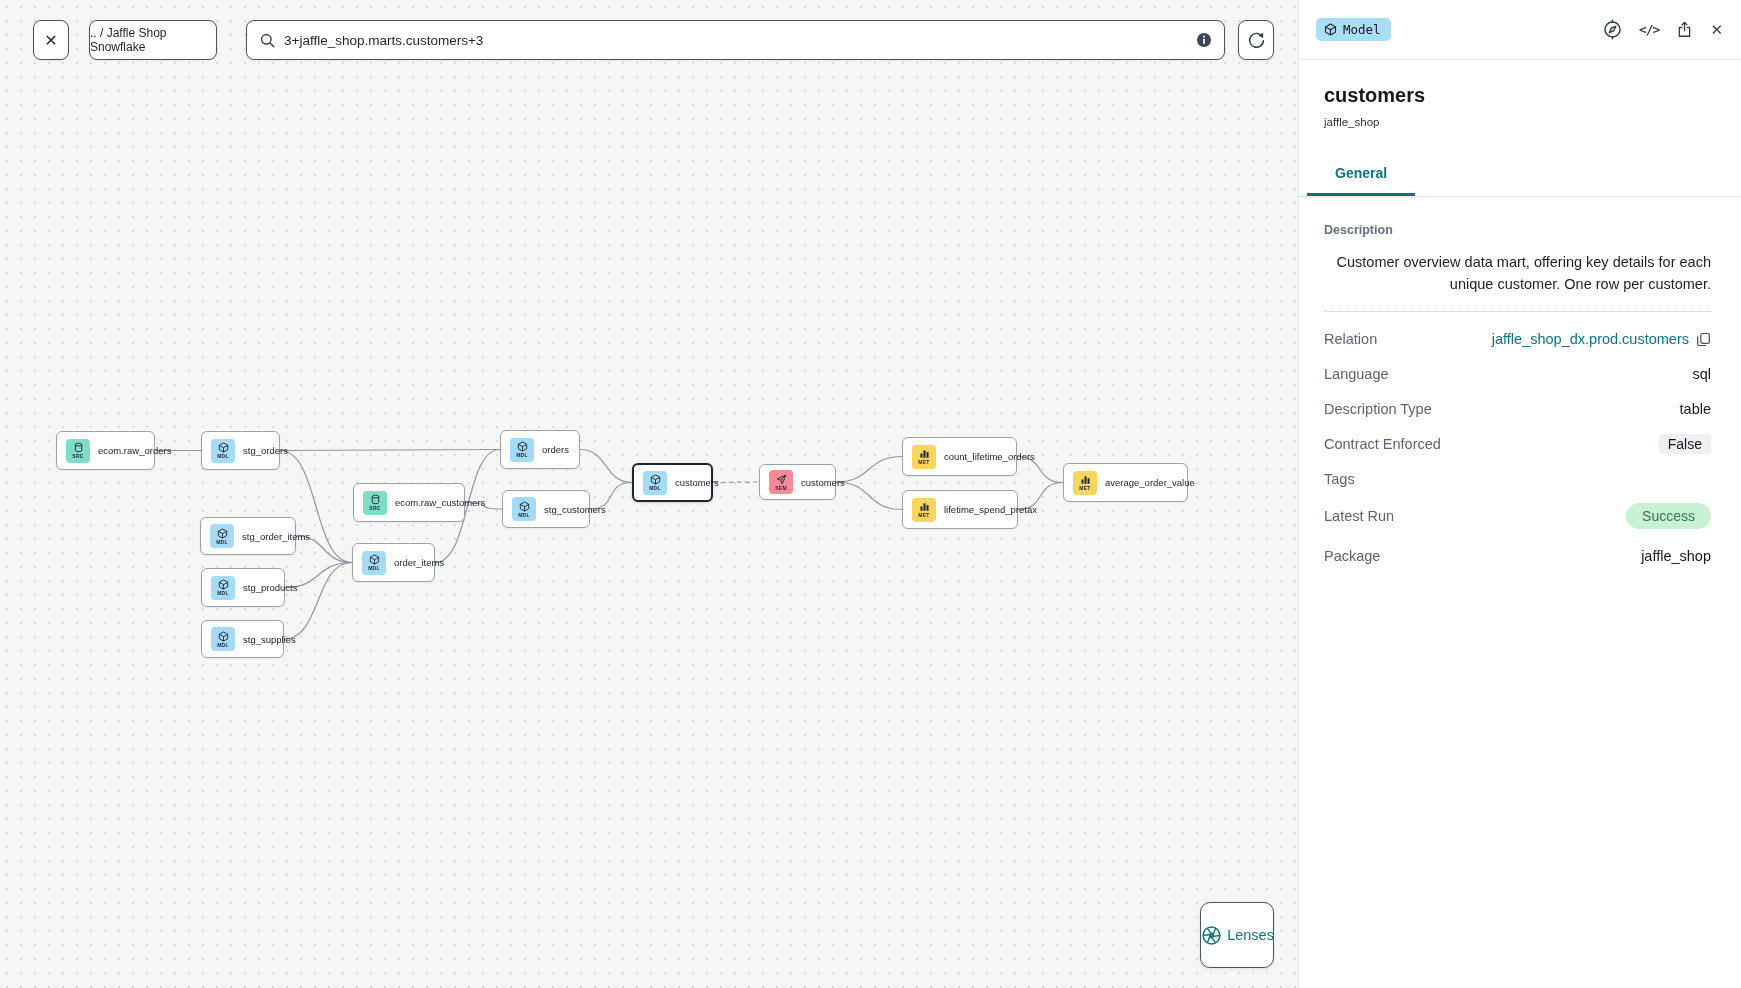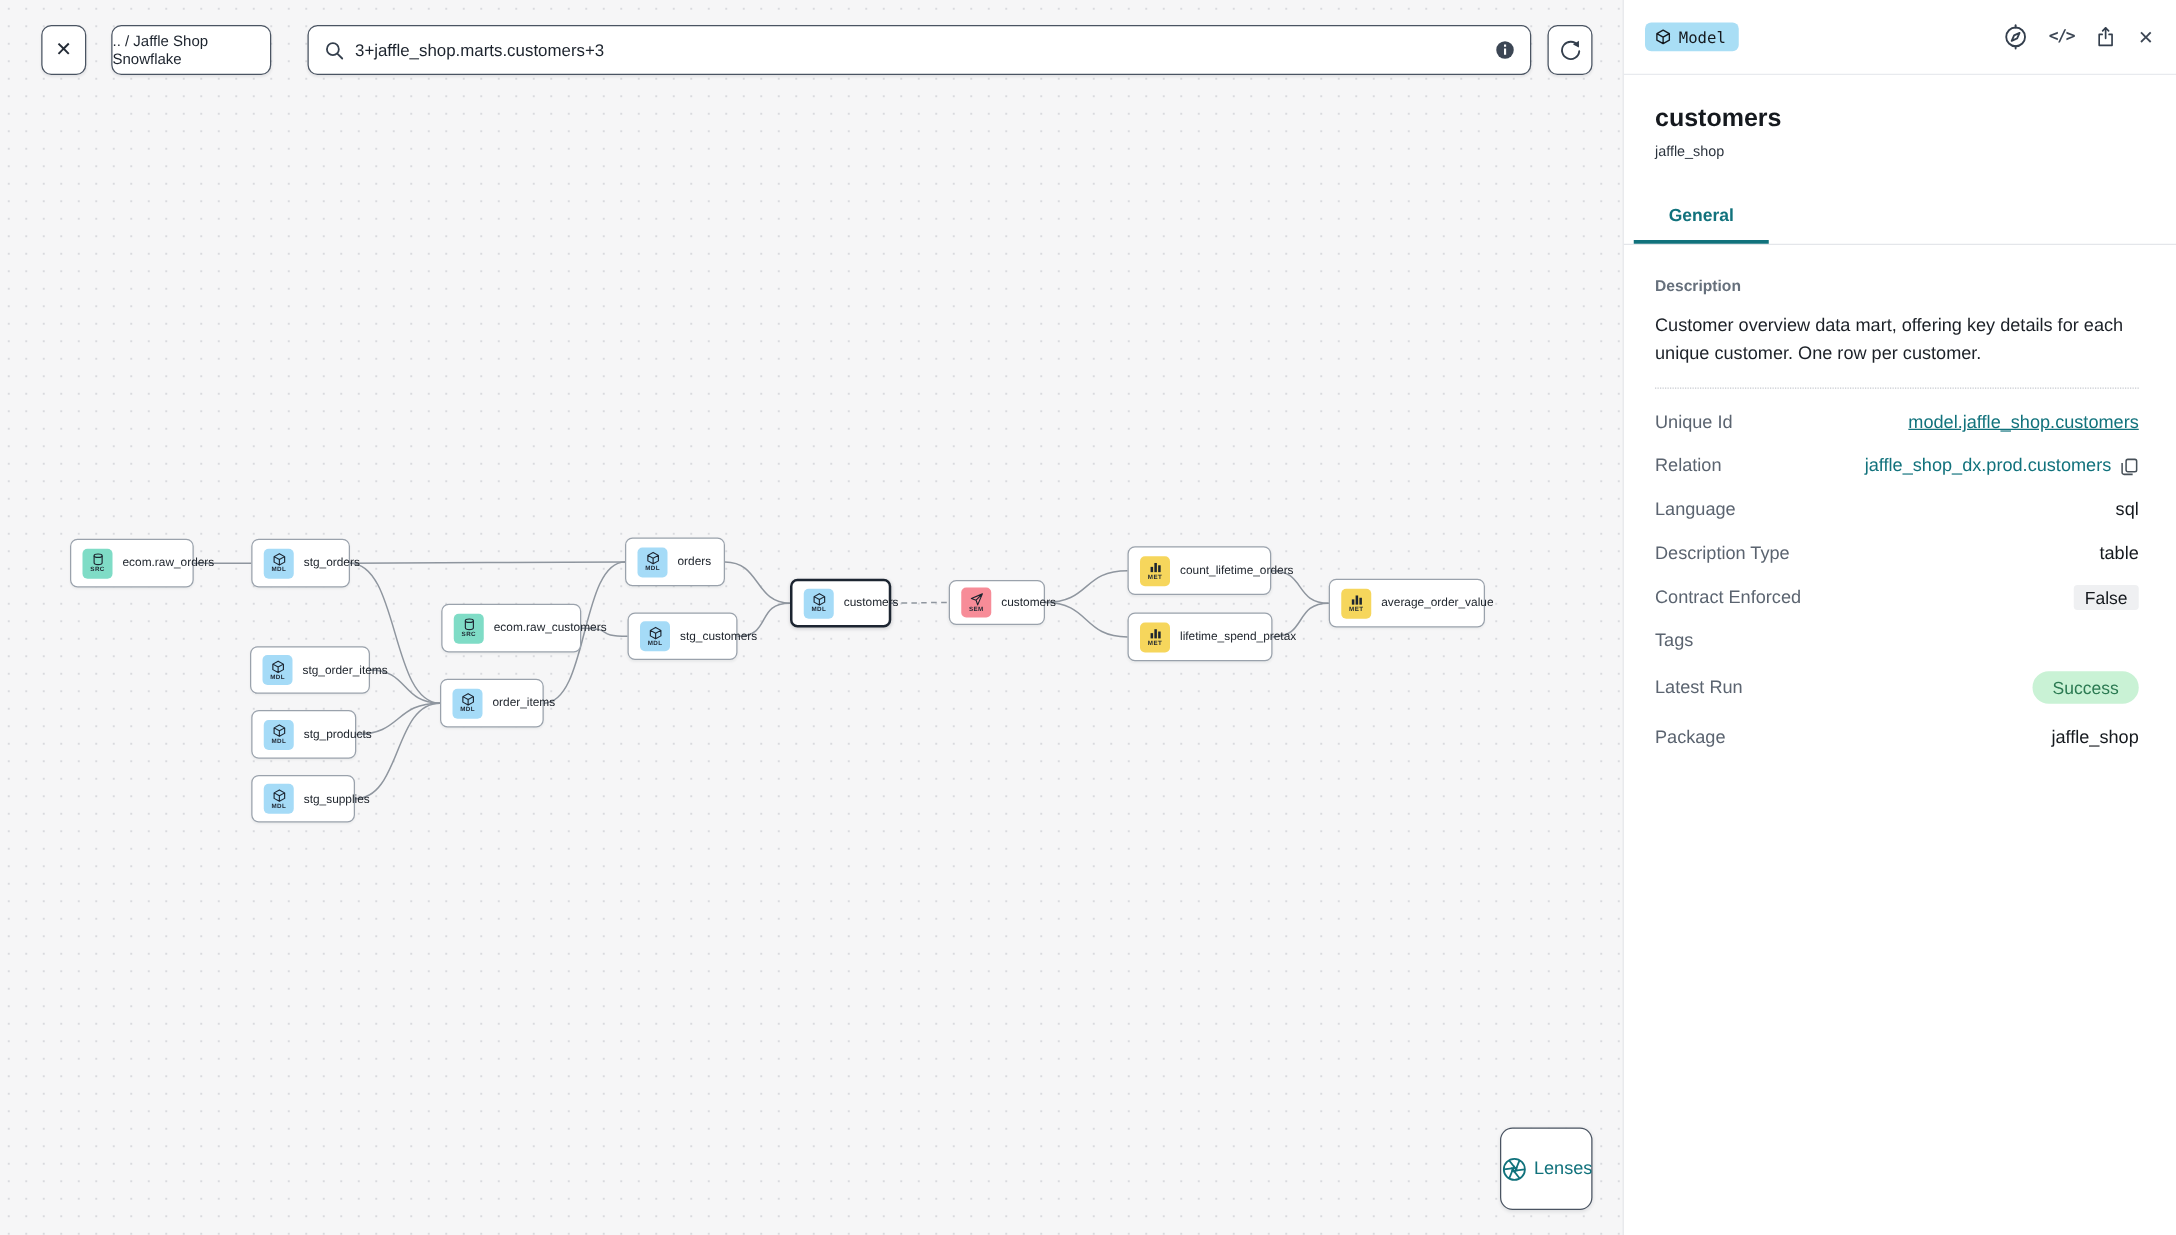--- a/index.html
+++ b/index.html
@@ -82,21 +82,21 @@
   .ptitle { font-size:20px; font-weight:bold; color:#15191e; }
   .psub { margin-top:9px; font-size:11.5px; color:#2c343e; }
 
   .tabs { margin-top:36px; border-bottom:1px solid #e4e6ea; margin-left:-25px; margin-right:-30px; padding-left:8px; }
   .tab {
     display:inline-block; padding:0 28px 12px 28px; font-size:14px; font-weight:bold;
     color:#11727c; border-bottom:3px solid #11727c; cursor:pointer;
   }
 
   .sec-label { margin-top:26px; font-size:12.5px; font-weight:bold; color:#66707c; }
-  .desc { margin-top:14px; font-size:14.5px; color:#1b2027; line-height:1.52; max-width:392px; }
+  .desc { margin-top:14px; font-size:14.5px; color:#1b2027; line-height:1.52; max-width:392px;text-align:right; }
   .dotline { margin-top:16px; border-top:1px dotted #c6c9cf; }
 
   .rows { margin-top:16px; }
   .row { display:flex; align-items:center; min-height:22px; margin-bottom:13px; }
   .row .rlabel { font-size:14.5px; color:#5b6470; }
   .row .rval { margin-left:auto; font-size:14.5px; color:#15191e; display:flex; align-items:center; gap:7px; text-align:right; }
   .rval.link a { color:#11727c; text-decoration:underline; cursor:pointer; }
   .rval.teal { color:#11727c; }
   .copy-ic { cursor:pointer; display:flex; }
   .badge-gray { background:#eff0f2; border-radius:3px; padding:2px 9px; font-size:14px; color:#15191e; }
@@ -350,26 +350,20 @@
       <div class="tabs">
         <span class="tab">General</span>
       </div>
 
       <div class="sec-label">Description</div>
       <div class="desc">Customer overview data mart, offering key details for each unique customer. One row per customer.</div>
       <div class="dotline"></div>
 
       <div class="rows" id="detail-rows">
           <div class="row">
-            <span class="rlabel">Unique Id</span>
-            <span class="rval link">
-              <a>model.jaffle_shop.customers</a>
-            </span>
-          </div>
-          <div class="row">
             <span class="rlabel">Relation</span>
             <span class="rval teal">
               <span>jaffle_shop_dx.prod.customers</span>
               <span class="copy-ic">
                 <svg width="15" height="15" viewBox="0 0 16 16">
                   <rect x="5.2" y="1.6" width="9" height="10.5" rx="1.5" fill="none" stroke="#475058" stroke-width="1.3"></rect>
                   <path d="M10.8,14.4 H3.4 A1.6,1.6 0 0 1 1.8,12.8 V4.6" fill="none" stroke="#475058" stroke-width="1.3"></path>
                 </svg>
               </span>
             </span>

